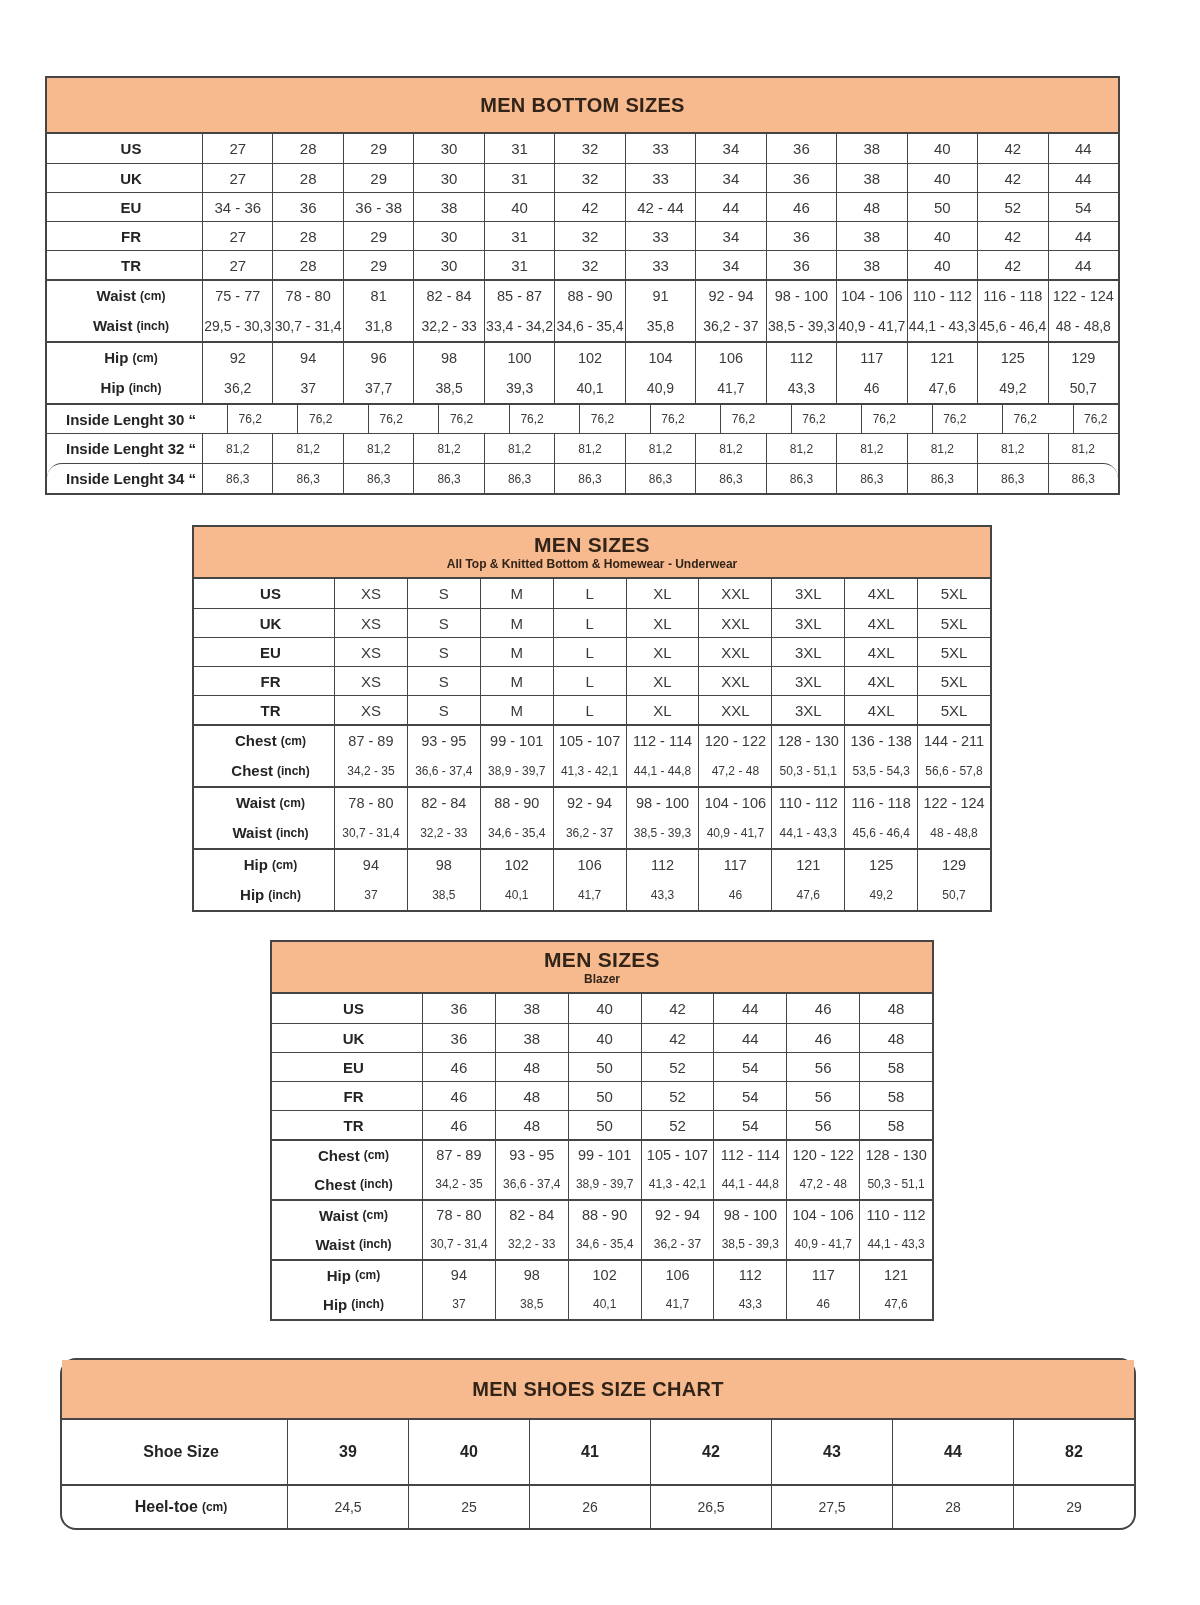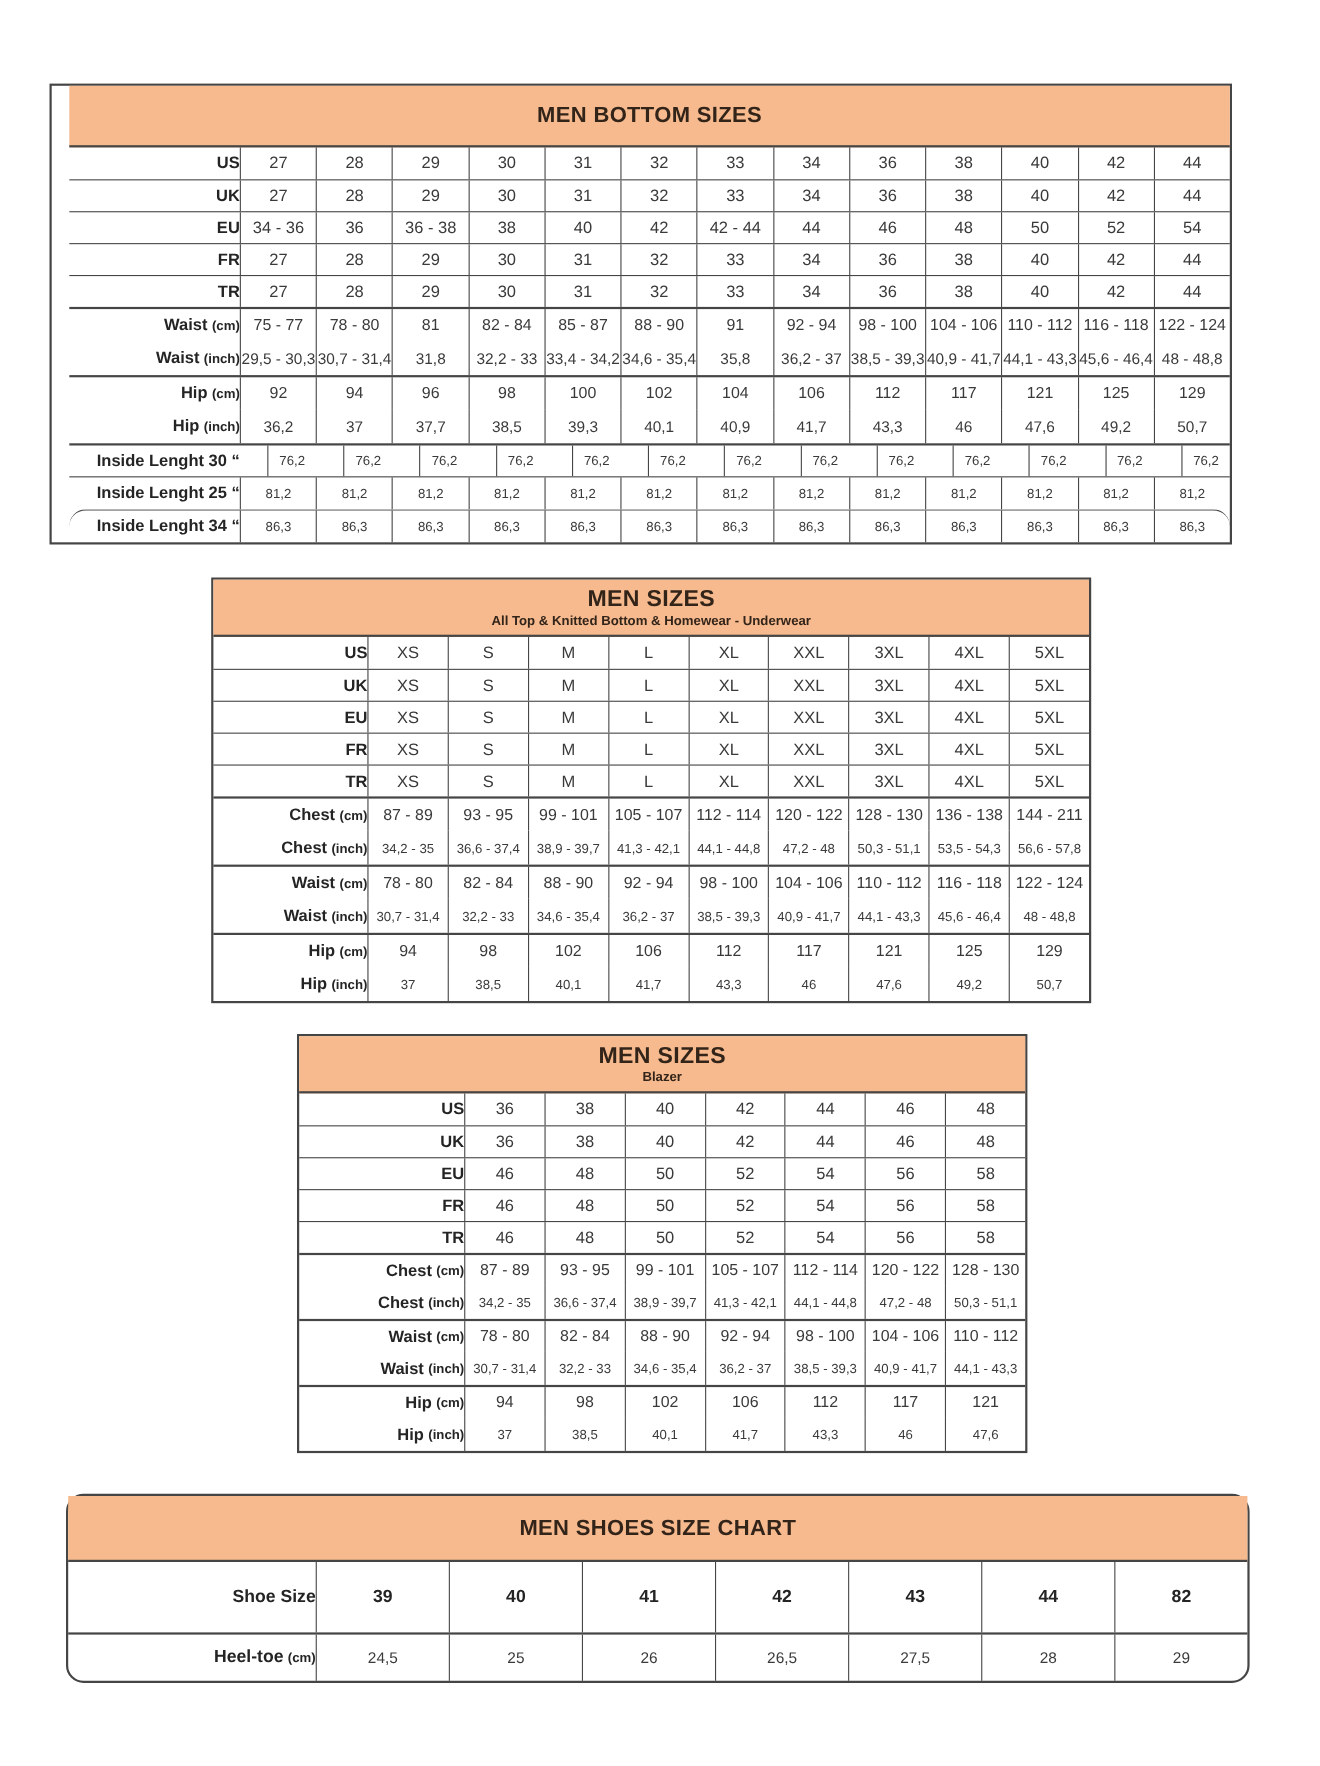--- a/index.html
+++ b/index.html
@@ -23,31 +23,31 @@
   .tbody{display:block;}
   .row{display:grid;border-top:1px solid var(--border,#454545);box-sizing:border-box;}
   .tbody .row:first-child{border-top:none;}
   .row.nosep{border-top:none;}
   .row.grp{border-top-width:2px;}
   .cell,.lbl{
     display:flex;align-items:center;justify-content:center;
     border-left:1px solid var(--border,#454545);
     overflow:hidden;white-space:nowrap;box-sizing:border-box;
   }
-  .lbl{justify-content:flex-end;padding-left:13px;font-weight:700;color:#242424;border-left:none;font-size:15px;}
+  .lbl{justify-content:center;padding-left:13px;font-weight:700;color:#242424;border-left:none;font-size:15px;}
   .lbl .lunit{font-size:12px;margin-left:4px;font-weight:700;}
   
   .row.size{height:29px}  .row.size .cell{font-size:15px;}
   .row.cm{height:31px}    .row.cm .cell{font-size:14.5px;}
   .row.inch{height:31px}  .row.inch .cell{font-size:12px;}
   .row.ins{height:30px}   .row.ins .cell{font-size:12px;}
   .row.shoe{height:64px}  .row.shoe .cell{font-size:16px;font-weight:700;color:#242424;}
   .row.heel{height:44px}  .row.heel .cell{font-size:14px;}
   
-  .t1{left:45px;top:76px;width:1075px;padding-left:16px;--label:155px;}
+  .t1{left:45px;top:76px;width:1075px;--label:155px;}
   .t1 .thead{height:56px;}
   .t1 .row.inch .cell{font-size:14px;}
   .t2{left:192px;top:525px;width:800px;--label:140px;}
   .t2 .thead{height:52px;}
   .t2 .ttitle{font-size:21px;}
   .t3{left:270px;top:940px;width:664px;--label:150px;}
   .t3 .thead{height:52px;}
   .t3 .ttitle{font-size:21px;}
   .t3 .row.size{height:29px}
   .t3 .row.cm,.t3 .row.inch{height:30px}
@@ -243,21 +243,21 @@
         <div class="cell">76,2</div>
         <div class="cell">76,2</div>
         <div class="cell">76,2</div>
         <div class="cell">76,2</div>
         <div class="cell">76,2</div>
         <div class="cell">76,2</div>
         <div class="cell">76,2</div>
       </div>
       <div class="row ins" style="grid-template-columns: var(--label) repeat(13, 1fr);">
         <div class="lbl">
-          <span>Inside Lenght 25 “</span>
+          <span>Inside Lenght 32 “</span>
         </div>
         <div class="cell">81,2</div>
         <div class="cell">81,2</div>
         <div class="cell">81,2</div>
         <div class="cell">81,2</div>
         <div class="cell">81,2</div>
         <div class="cell">81,2</div>
         <div class="cell">81,2</div>
         <div class="cell">81,2</div>
         <div class="cell">81,2</div>

